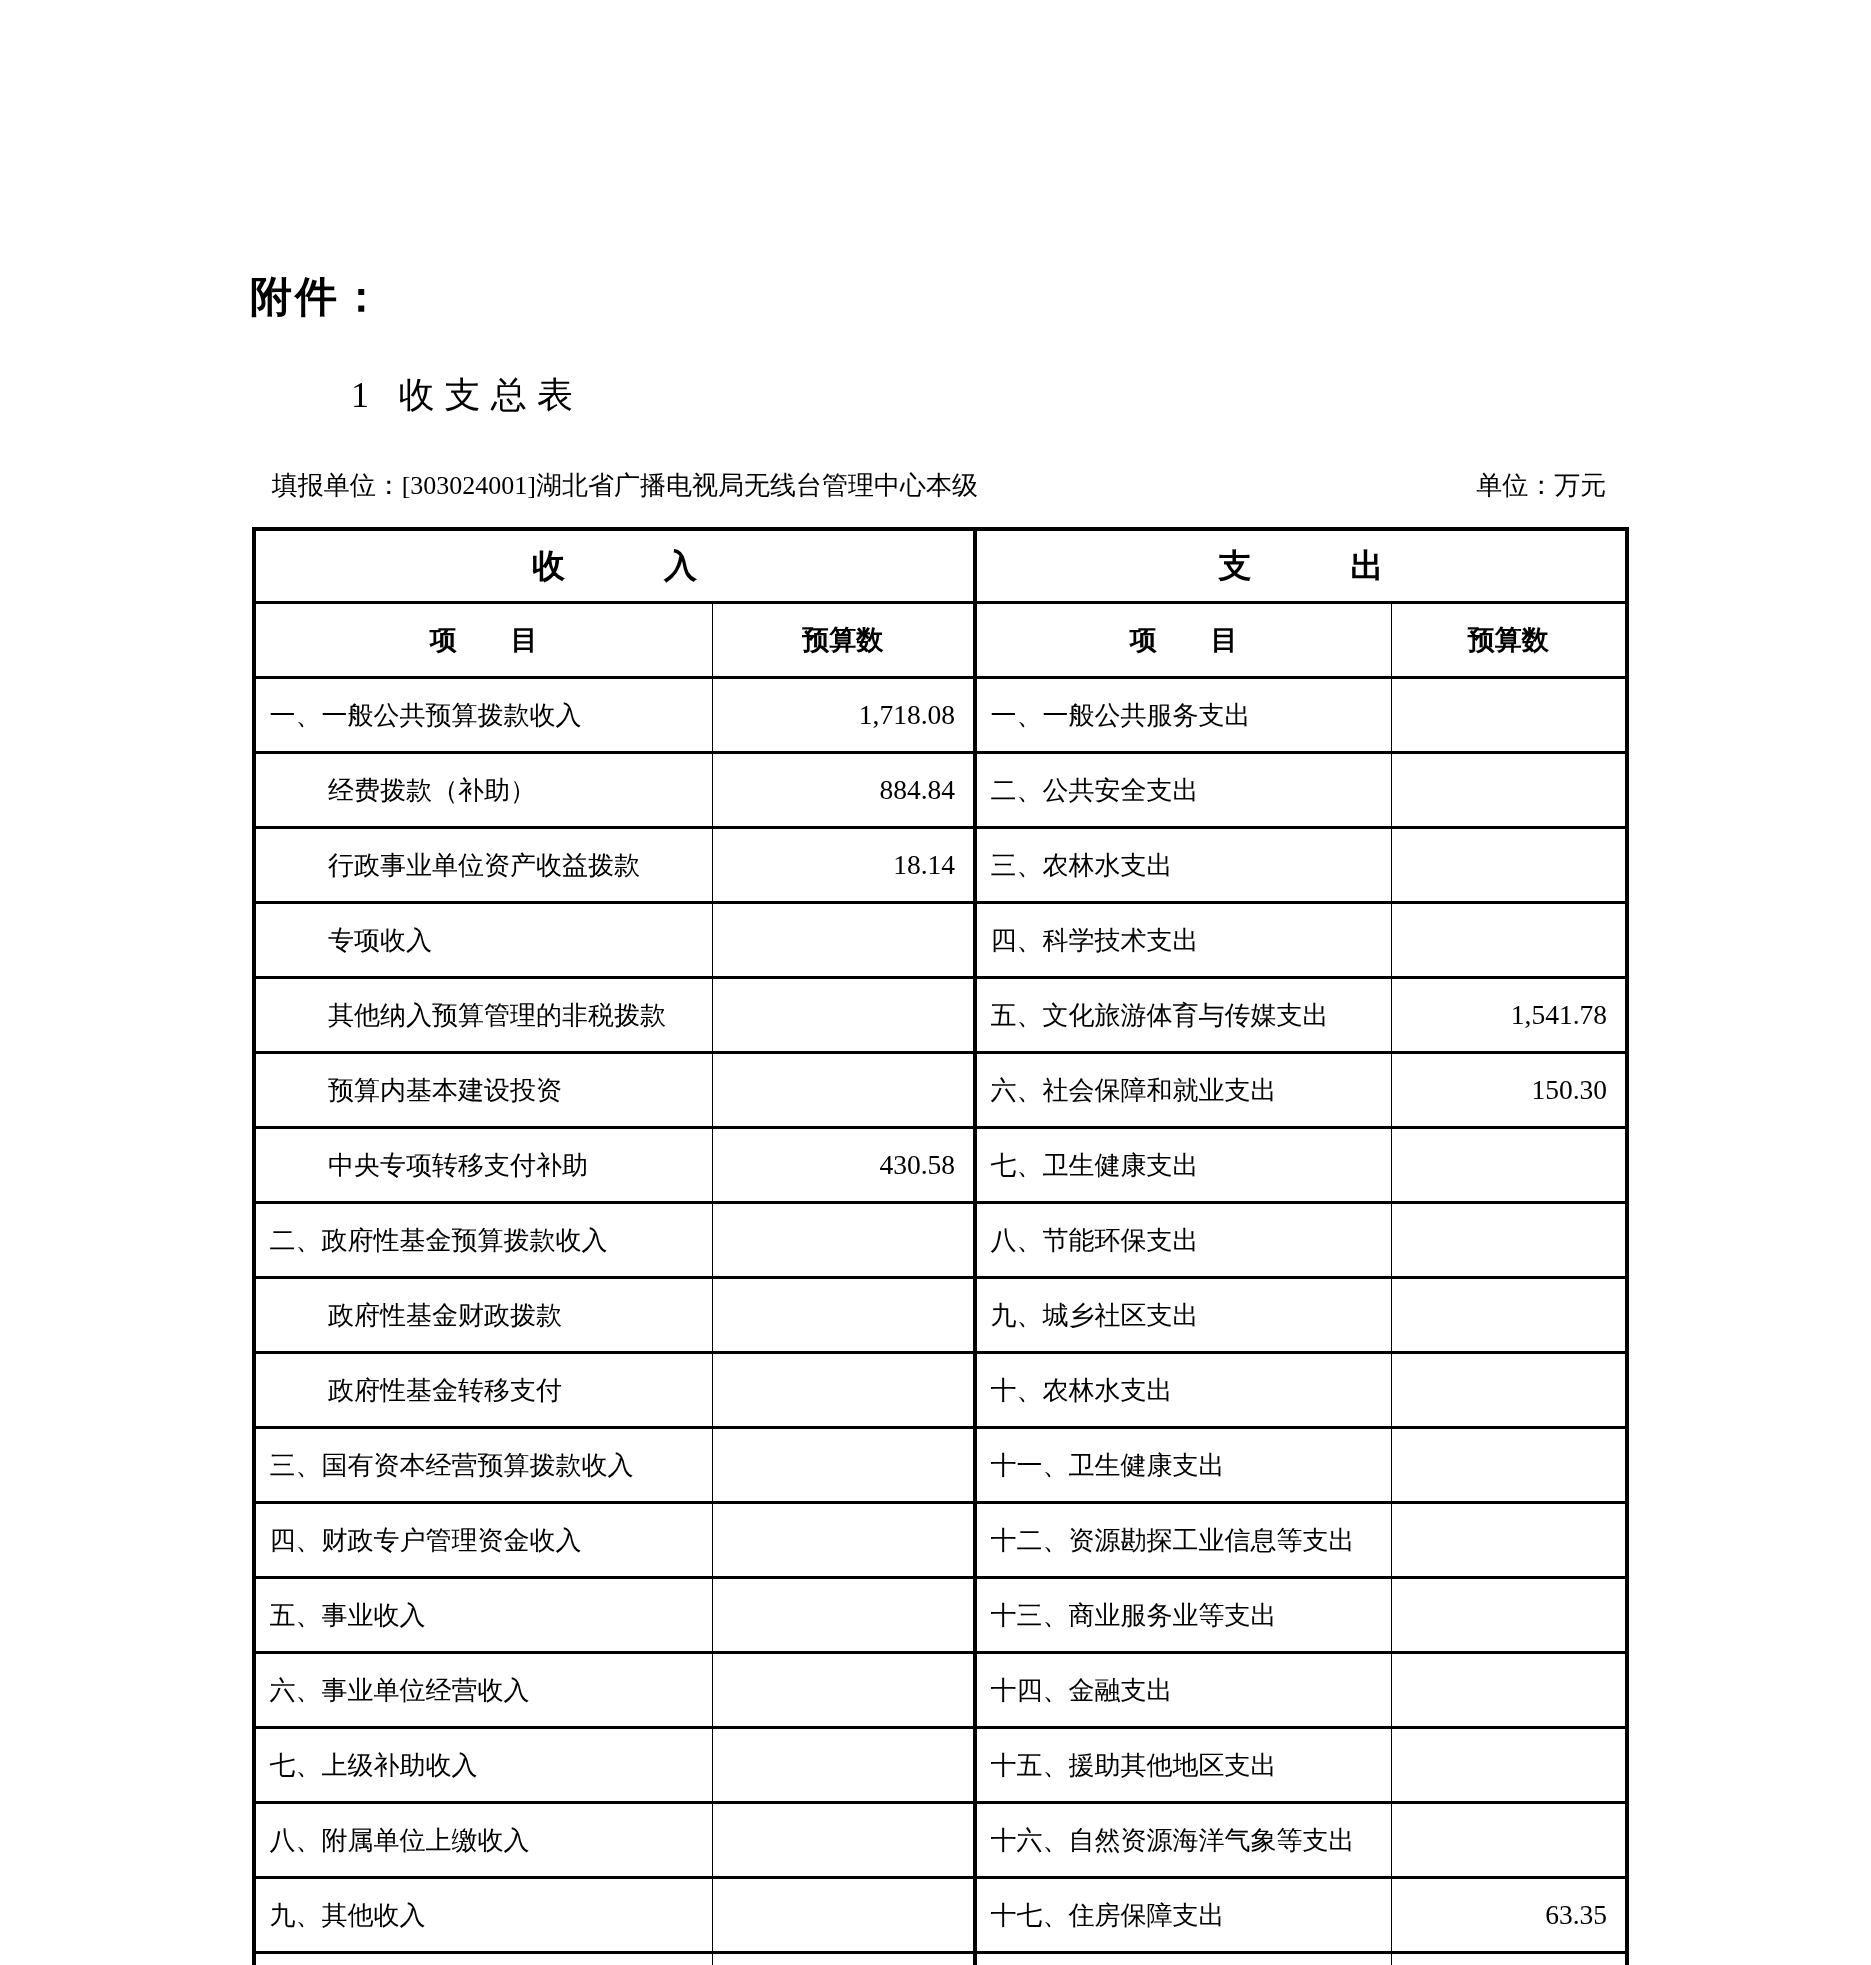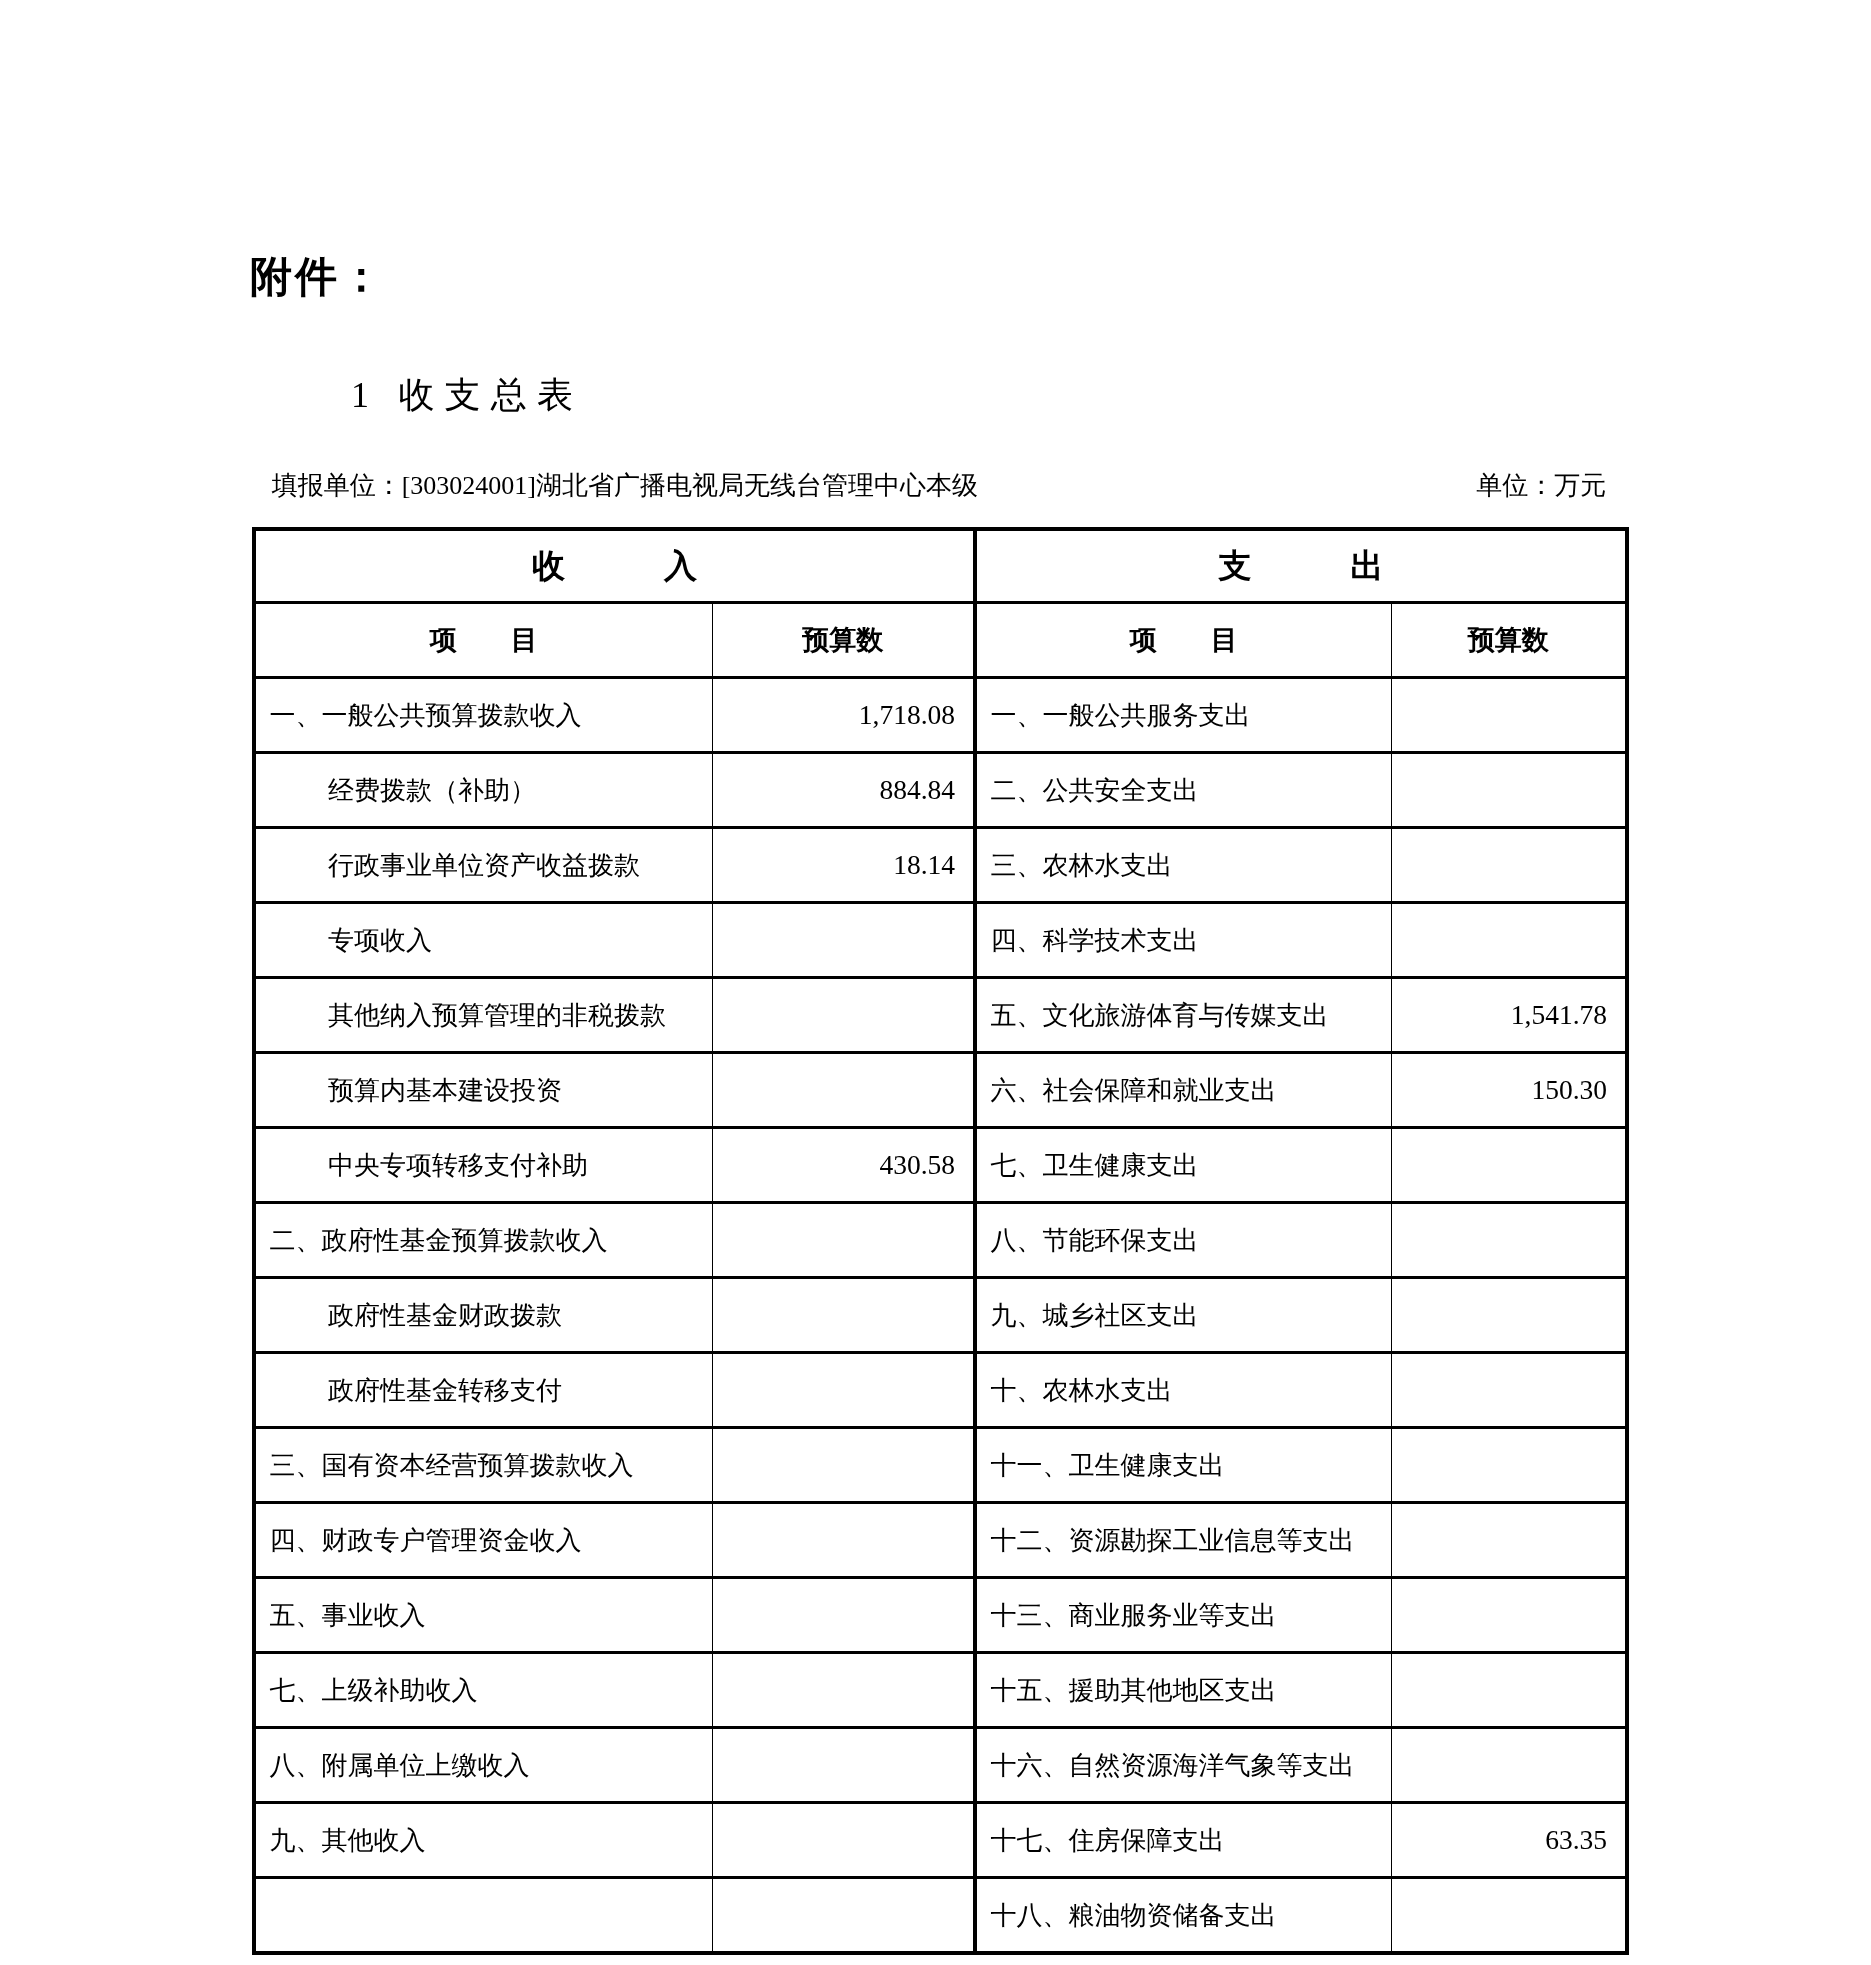--- a/index.html
+++ b/index.html
@@ -3,21 +3,21 @@
 <meta charset="utf-8">
 <style>
   html, body { margin: 0; padding: 0; overflow: hidden; }
   body {
     width: 1872px; height: 2647px;
     background: #ffffff; color: #000000;
     font-family: "Liberation Serif", "DejaVu Serif", serif;
     position: relative;
   }
   .attachment {
-    position: absolute; left: 250px; top: 256px;
+    position: absolute; left: 250px; top: 276px;
     font-family: "Liberation Sans", "DejaVu Sans", sans-serif;
     font-weight: bold; font-size: 42px; letter-spacing: 3.1px; line-height: 1;
   }
   .doc-title {
     position: absolute; left: 351px; top: 377px;
     font-size: 36px; letter-spacing: 10.2px; line-height: 1;
   }
   .meta-row {
     position: absolute; left: 252px; top: 471px; width: 1374px;
     display: flex; justify-content: space-between; align-items: flex-end;
@@ -152,20 +152,26 @@
         <td class="item mid">十二、资源勘探工业信息等支出</td>
         <td class="num"></td>
       </tr>
       <tr>
         <td class="item">五、事业收入</td>
         <td class="num"></td>
         <td class="item mid">十三、商业服务业等支出</td>
         <td class="num"></td>
       </tr>
       <tr>
+        <td class="item">六、事业单位经营收入</td>
+        <td class="num"></td>
+        <td class="item mid">十四、金融支出</td>
+        <td class="num"></td>
+      </tr>
+      <tr>
         <td class="item">七、上级补助收入</td>
         <td class="num"></td>
         <td class="item mid">十五、援助其他地区支出</td>
         <td class="num"></td>
       </tr>
       <tr>
         <td class="item">八、附属单位上缴收入</td>
         <td class="num"></td>
         <td class="item mid">十六、自然资源海洋气象等支出</td>
         <td class="num"></td>

